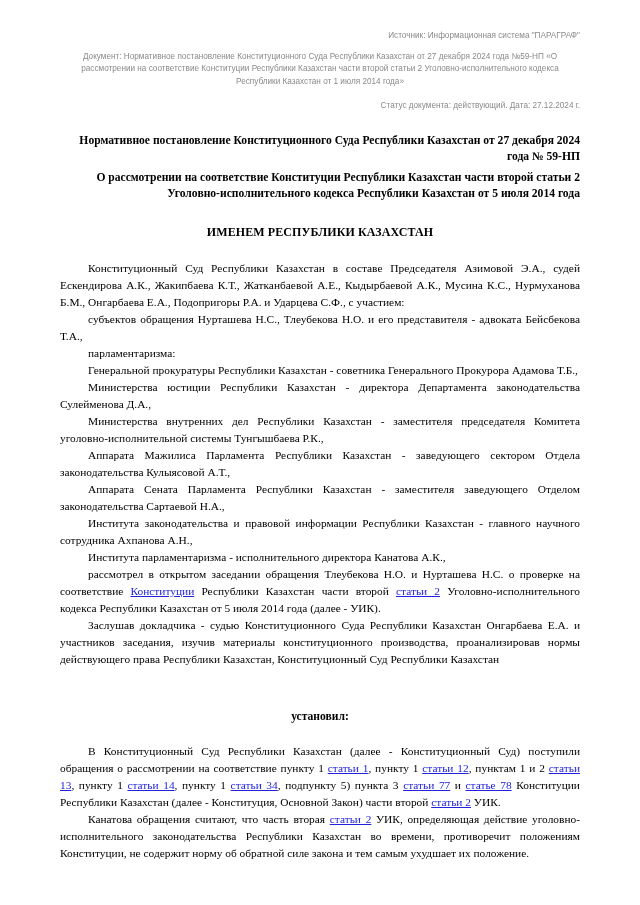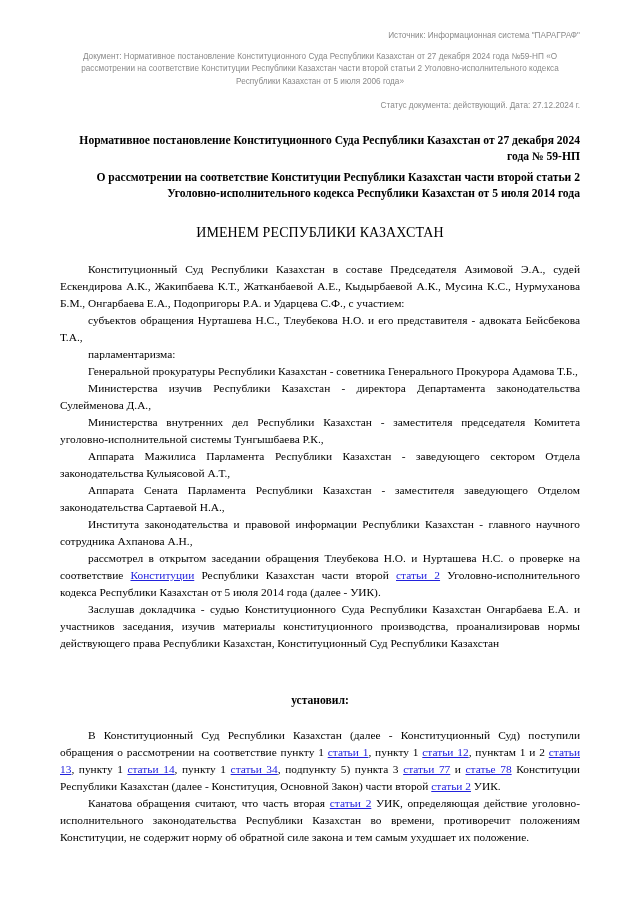--- a/index.html
+++ b/index.html
@@ -48,22 +48,22 @@
     text-align: right;
     font-weight: bold;
     font-size: 11.6px;
     line-height: 15.6px;
   }
   .title-block .t1 { margin: 0; }
   .title-block .t2 { margin: 6px 0 0 0; }
 
   .in-name {
     text-align: center;
-    font-weight: normal;
-    font-size: 14px;
+    font-weight: bold;
+    font-size: 12px;
     margin: 24px 0 0 0;
     letter-spacing: 0.1px;
   }
 
   .ustanovil {
     text-align: center;
     font-weight: bold;
     font-size: 11.6px;
     margin: 42px 0 0 0;
   }
@@ -88,42 +88,43 @@
     cursor: pointer;
   }
 </style>
 </head>
 <body>
 
 <div class="page">
 
   <div class="meta">
     <p class="meta-source">Источник: Информационная система "ПАРАГРАФ"</p>
-    <p class="meta-doc">Документ: Нормативное постановление Конституционного Суда Республики Казахстан от 27 декабря 2024 года №59-НП «О рассмотрении на соответствие Конституции Республики Казахстан части второй статьи 2 Уголовно-исполнительного кодекса Республики Казахстан от 5 июля 2006 года»</p>
+    <p class="meta-doc">Документ: Нормативное постановление Конституционного Суда Республики Казахстан от 27 декабря 2024 года №59-НП «О рассмотрении на соответствие Конституции Республики Казахстан части второй статьи 2 Уголовно-исполнительного кодекса Республики Казахстан от 1 июля 2014 года»</p>
     <p class="meta-status">Статус документа: действующий. Дата: 27.12.2024 г.</p>
   </div>
 
   <div class="title-block">
     <p class="t1">Нормативное постановление Конституционного Суда Республики Казахстан от 27 декабря 2024 года № 59-НП</p>
     <p class="t2">О рассмотрении на соответствие Конституции Республики Казахстан части второй статьи 2 Уголовно-исполнительного кодекса Республики Казахстан от 5 июля 2014 года</p>
   </div>
 
   <p class="in-name">ИМЕНЕМ РЕСПУБЛИКИ КАЗАХСТАН</p>
 
   <div class="body-text">
 
     <p>Конституционный Суд Республики Казахстан в составе Председателя Азимовой Э.А., судей Ескендирова А.К., Жакипбаева К.Т., Жатканбаевой А.Е., Кыдырбаевой А.К., Мусина К.С., Нурмуханова Б.М., Онгарбаева Е.А., Подопригоры Р.А. и Ударцева С.Ф., с участием:</p>
     <p>субъектов обращения Нурташева Н.С., Тлеубекова Н.О. и его представителя - адвоката Бейсбекова Т.А.,</p>
     <p>парламентаризма:</p>
     <p>Генеральной прокуратуры Республики Казахстан - советника Генерального Прокурора Адамова Т.Б.,</p>
-    <p>Министерства изучив Республики Казахстан - директора Департамента законодательства Сулейменова Д.А.,</p>
+    <p>Министерства юстиции Республики Казахстан - директора Департамента законодательства Сулейменова Д.А.,</p>
     <p>Министерства внутренних дел Республики Казахстан - заместителя председателя Комитета уголовно-исполнительной системы Тунгышбаева Р.К.,</p>
     <p>Аппарата Мажилиса Парламента Республики Казахстан - заведующего сектором Отдела законодательства Кулыясовой А.Т.,</p>
     <p>Аппарата Сената Парламента Республики Казахстан - заместителя заведующего Отделом законодательства Сартаевой Н.А.,</p>
     <p>Института законодательства и правовой информации Республики Казахстан - главного научного сотрудника Ахпанова А.Н.,</p>
+    <p>Института парламентаризма - исполнительного директора Канатова А.К.,</p>
 
     <p><span>рассмотрел в открытом заседании обращения Тлеубекова Н.О. и Нурташева Н.С. о проверке на соответствие </span><a class="doclink" href="#">Конституции</a><span> Республики Казахстан части второй </span><a class="doclink" href="#">статьи 2</a><span> Уголовно-исполнительного кодекса Республики Казахстан от 5 июля 2014 года (далее - УИК).</span></p>
 
     <p>Заслушав докладчика - судью Конституционного Суда Республики Казахстан Онгарбаева Е.А. и участников заседания, изучив материалы конституционного производства, проанализировав нормы действующего права Республики Казахстан, Конституционный Суд Республики Казахстан</p>
 
   </div>
 
   <p class="ustanovil">установил:</p>
 
   <div class="body-text">

